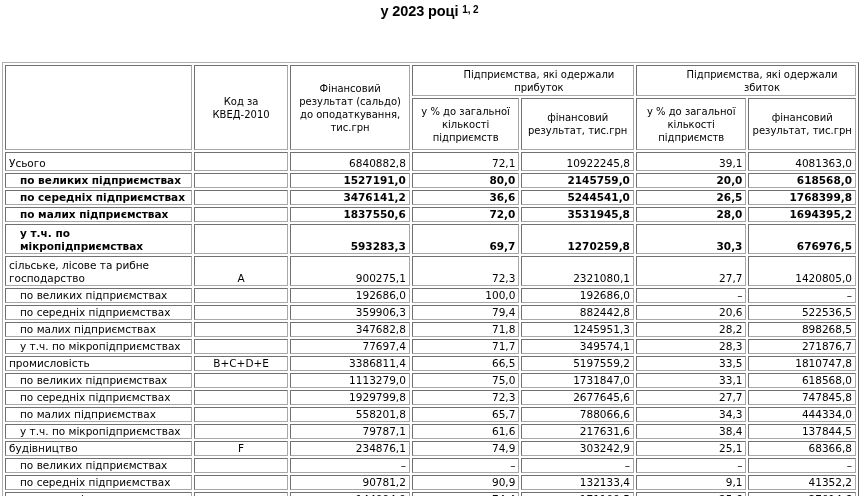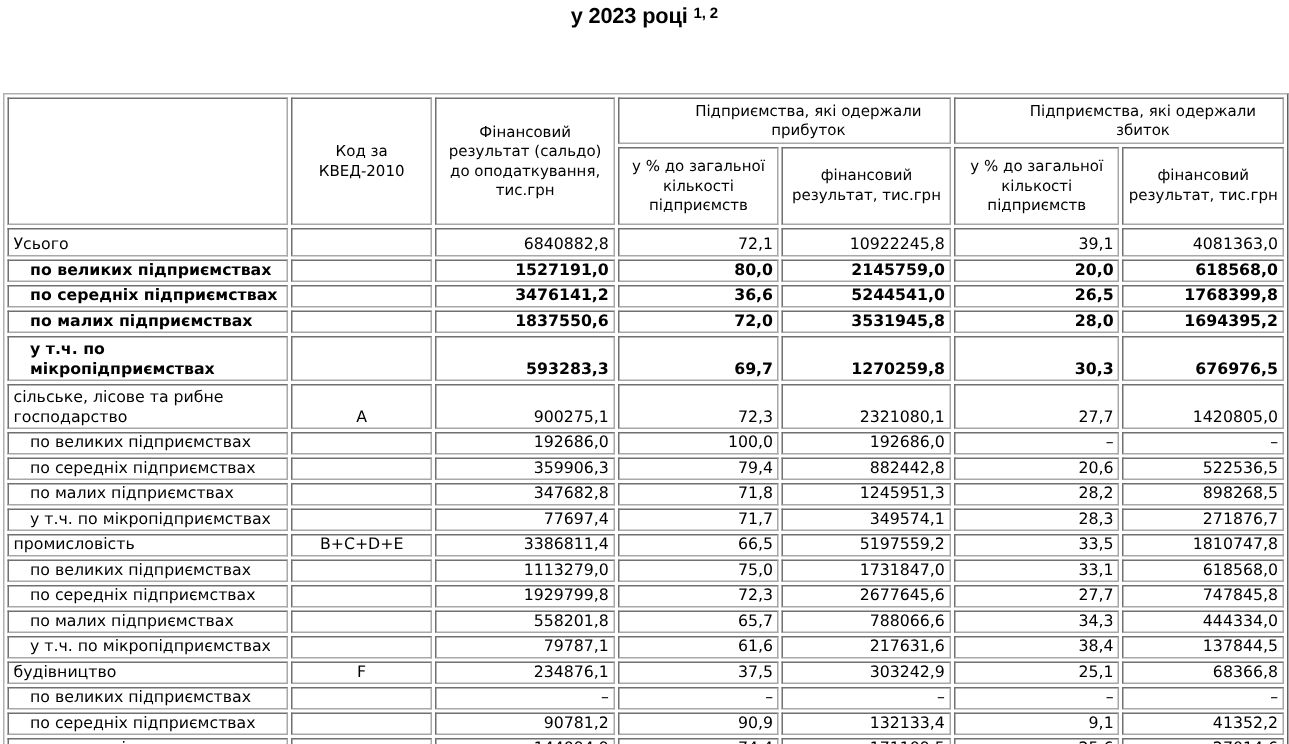--- a/index.html
+++ b/index.html
@@ -215,21 +215,21 @@
           <td class="num">79787,1</td>
           <td class="num">61,6</td>
           <td class="num">217631,6</td>
           <td class="num">38,4</td>
           <td class="num">137844,5</td>
         </tr>
         <tr class="">
           <td class="">будівництво</td>
           <td class="code">F</td>
           <td class="num">234876,1</td>
-          <td class="num">37,5</td>
+          <td class="num">74,9</td>
           <td class="num">303242,9</td>
           <td class="num">25,1</td>
           <td class="num">68366,8</td>
         </tr>
         <tr class="">
           <td class="ind">по великих підприємствах</td>
           <td class="code"></td>
           <td class="num">–</td>
           <td class="num">–</td>
           <td class="num">–</td>

